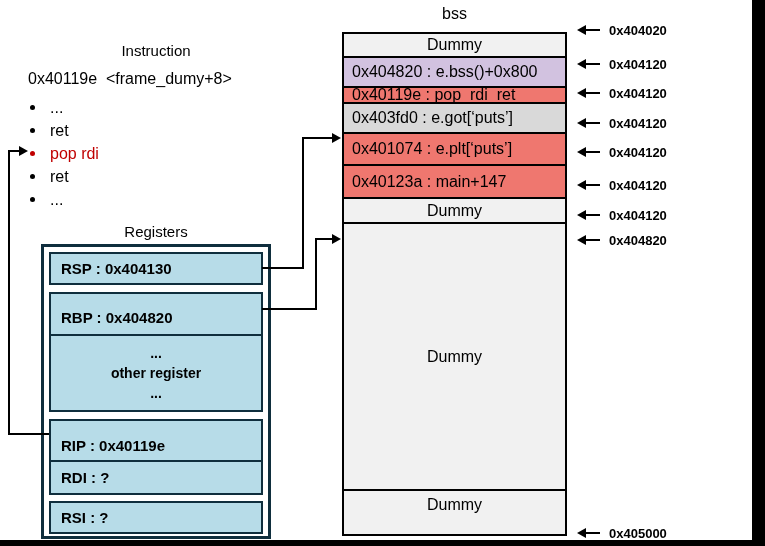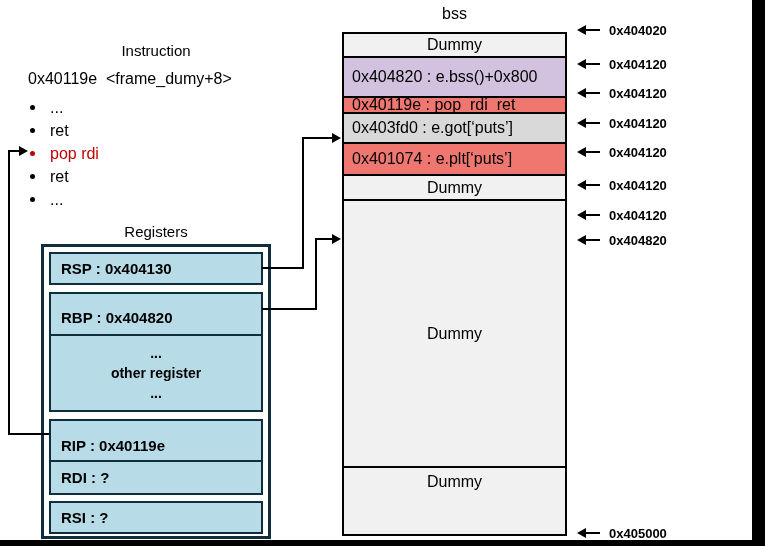--- a/index.html
+++ b/index.html
@@ -41,21 +41,21 @@
 
   
   .bss-title{left:342px; top:5px; width:225px; text-align:center; font-size:16px;}
   .bss-box{left:342px; top:32px; width:225px; height:504px; border:2px solid #000; box-sizing:border-box; background:var(--row-dummy,#f1f1f1);}
   .bss-row{box-sizing:border-box; border-bottom:2px solid #000; display:flex; align-items:center; font-size:16px; padding-left:8px;}
   .bss-row.center{justify-content:center; padding-left:0;}
   .bss-row.dummy{background:var(--row-dummy,#f1f1f1);}
   .bss-row.purple{background:var(--row-purple,#d2c2e0);}
   .bss-row.red{background:var(--row-red,#ef776f);}
   .bss-row.gray{background:var(--row-gray,#d9d9d9);}
-  .row1{height:24px;} .row2{height:40px;} .row3{height:16px;}
+  .row1{height:24px;} .row2{height:30px;} .row3{height:16px;}
   .row4{height:30px;} .row5{height:32px;text-align:center;} .row6{height:33px;}
   .row7{height:25px;} .row8{height:267px;} .row9{height:27px; border-bottom:none;}
 
   
   .addr{left:577px; display:flex; align-items:center; height:16px;}
   .addr .tri{width:0; height:0; border-top:5px solid transparent; border-bottom:5px solid transparent; border-right:9px solid #000;}
   .addr .shaft{width:14px; height:2px; background:#000;}
   .addr .lbl{margin-left:9px; font-size:13px; font-weight:bold; white-space:nowrap;}
   .a1{top:22px;} .a2{top:56px;} .a3{top:85px;} .a4{top:115px;} .a5{top:144px;}
   .a6{top:177px;} .a7{top:207px;} .a8{top:232px;} .a9{top:525px;}
@@ -107,20 +107,21 @@
   <div class="abs reg-box reg-rdi">RDI : ?</div>
   <div class="abs reg-box reg-rsi">RSI : ?</div>
 
   <div class="abs bss-title">bss</div>
   <div class="abs bss-box">
     <div class="bss-row dummy center row1">Dummy</div>
     <div class="bss-row purple row2">0x404820 : e.bss()+0x800</div>
     <div class="bss-row red row3">0x40119e : pop_rdi_ret</div>
     <div class="bss-row gray row4">0x403fd0 : e.got[‘puts’]</div>
     <div class="bss-row red row5">0x401074 : e.plt[‘puts’]</div>
+    <div class="bss-row red row6">0x40123a : main+147</div>
     <div class="bss-row dummy center row7">Dummy</div>
     <div class="bss-row dummy center row8">Dummy</div>
     <div class="bss-row dummy center row9">Dummy</div>
   </div>
 
   <div class="abs addr a1">
     <span class="tri"></span>
       <span class="shaft"></span>
     <span class="lbl">0x404020</span>
   </div>

